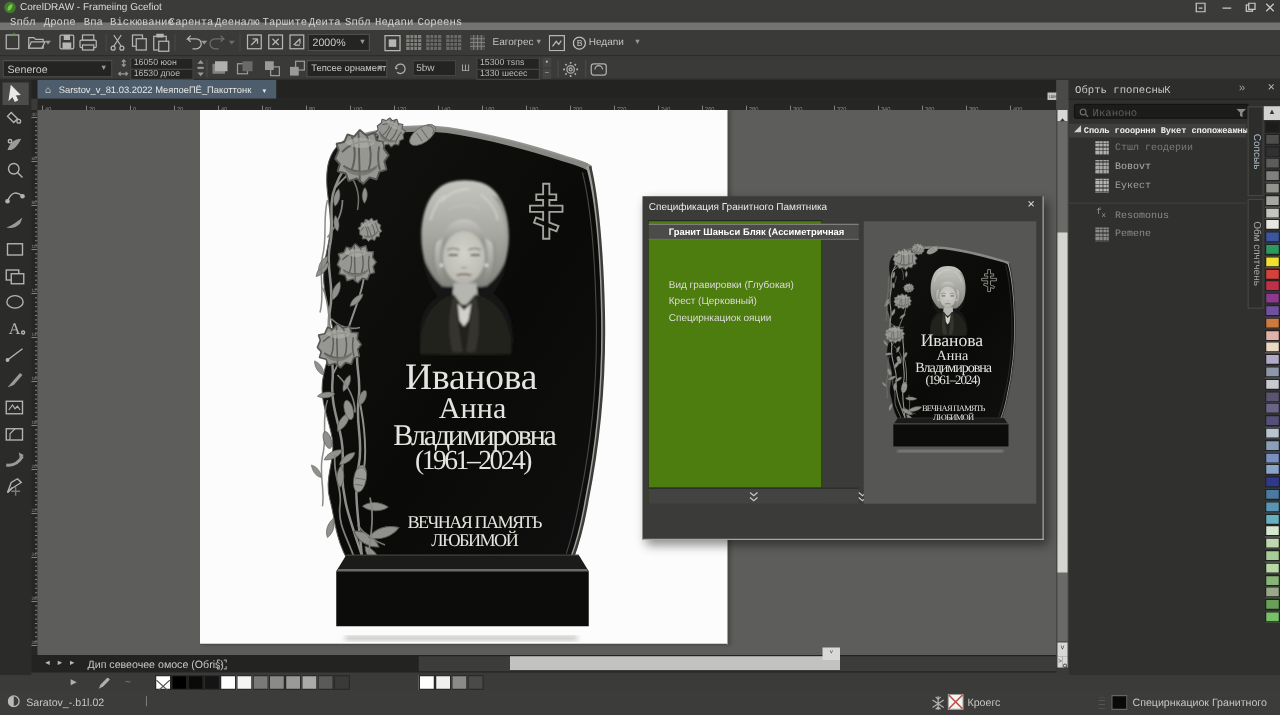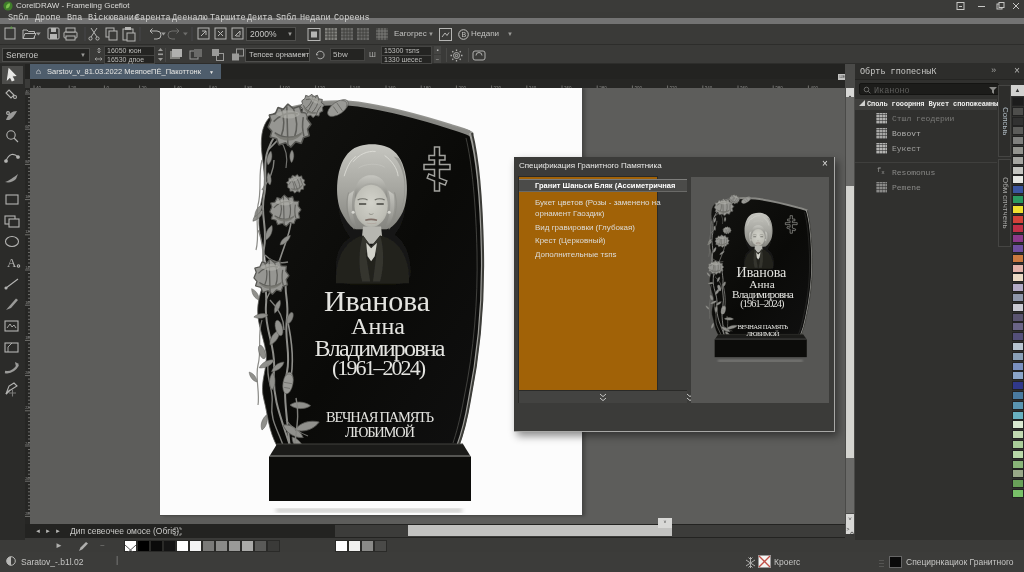--- a/index.html
+++ b/index.html
@@ -25,21 +25,21 @@
 #vruler2{left:25px;top:88px;width:5px;height:436px;background:#262624;}
 
 #canvas{left:30px;top:88px;width:815px;height:436px;background:#5d5d5b;overflow:hidden;}
 #page{position:absolute;left:130px;top:0;width:422px;height:428px;background:#fcfcfc;border-bottom:1px solid #4a4a48;box-shadow:3px 0 3px rgba(30,30,30,0.35);}
 
 #docker{left:855px;top:64px;width:169px;height:488px;background:#30302e;font-family:Liberation Mono, monospace;}
 #palrow{left:0px;top:540px;width:1024px;height:12px;background:#3b3b39;}
 #statusbar{left:0;top:552px;width:1024px;height:20px;background:#3c3c3a;font-size:8.5px;color:#c6c6c4;}
 
 #dialog{left:514px;top:157px;width:321px;height:275px;background:#3b3b39;border-right:1px solid #a8a8a6;border-bottom:1px solid #a8a8a6;box-shadow:3px 4px 8px rgba(0,0,0,.45);}
-#dlist{position:absolute;left:4px;top:19px;width:140px;height:227px;background:#a16207;border:1px solid #2a2a28;font-size:8px;color:#dcdcda;}
+#dlist{position:absolute;left:4px;top:19px;width:140px;height:227px;background:#4d7c0f;border:1px solid #2a2a28;font-size:8px;color:#dcdcda;}
 #dprev{position:absolute;left:177px;top:20px;width:138px;height:226px;background:#565654;}
 .drow1{position:absolute;left:0;top:2px;width:168px;height:13px;background:#4b4b49;border-top:1px solid #7e7e7c;border-bottom:1px solid #6a6a68;color:#fff;font-weight:bold;font-size:7.5px;line-height:12px;padding-left:16px;white-space:nowrap;overflow:hidden;}
 .swatch{position:absolute;top:0;width:13px;height:12px;border:1px solid #2a2a28;}
 .vtab{position:absolute;background:#2d2d2b;border:1px solid #454543;color:#a8a8a6;font-size:8px;writing-mode:vertical-rl;text-align:center;}
 </style></head>
 <body>
 <div id="app">
 
   <div class="abs" id="titlebar">
     <svg class="abs" style="left:3px;top:1px" width="10" height="10" viewBox="0 0 10 10">
@@ -1025,24 +1025,23 @@
     <div class="abs" style="left:879px;top:6px;width:5px;height:9px;background-image:repeating-linear-gradient(0deg,#555553 0 1px,transparent 1px 3px)"></div>
     <div class="abs" style="left:889px;top:4px;width:13px;height:12px;background:#0a0a0a;border:1px solid #666"></div>
     <span class="abs" style="left:906px;top:5px">Специрнкациок Гранитного</span>
   </div>
 
   <div class="abs" id="dialog">
     <div class="abs" style="left:5px;top:4px;font-size:8px;color:#eaeae8">Спецификация Гранитного Памятника</div>
     <div class="abs" style="left:308px;top:1px;font-size:10px;color:#e0e0de">×</div>
     <div id="dlist">
       <div class="drow1">Гранит Шаньси Бляк (Ассиметричная</div>
-      <div class="abs" style="left:16px;top:20px;width:140px;line-height:11px">Букет цветов (Розы - заменено на орнамент Гаоздик)</div>
       <div class="abs" style="left:16px;top:45.5px">Вид гравировки (Глубокая)</div>
       <div class="abs" style="left:16px;top:58.5px">Крест (Церковный)</div>
-      <div class="abs" style="left:16px;top:73px">Дополнительные тsпs</div>
+      <div class="abs" style="left:16px;top:73px">Специрнкациок ояции</div>
       <div class="abs" style="left:0;top:213px;width:168px;height:13px;background:#434341;border-top:1px solid #2a2a28">
           <svg class="abs" style="left:79px;top:2px" width="10" height="9" viewBox="0 0 10 9" fill="none" stroke="#c8c8c6">
             <path d="M2 1 l3 2.6 3-2.6 M2 5 l3 2.6 3-2.6"></path>
           </svg>
           <svg class="abs" style="left:166px;top:2px" width="10" height="9" viewBox="0 0 10 9" fill="none" stroke="#c8c8c6">
             <path d="M2 1 l3 2.6 3-2.6 M2 5 l3 2.6 3-2.6"></path>
           </svg>
         </div>
     </div>
     <div id="dprev">

